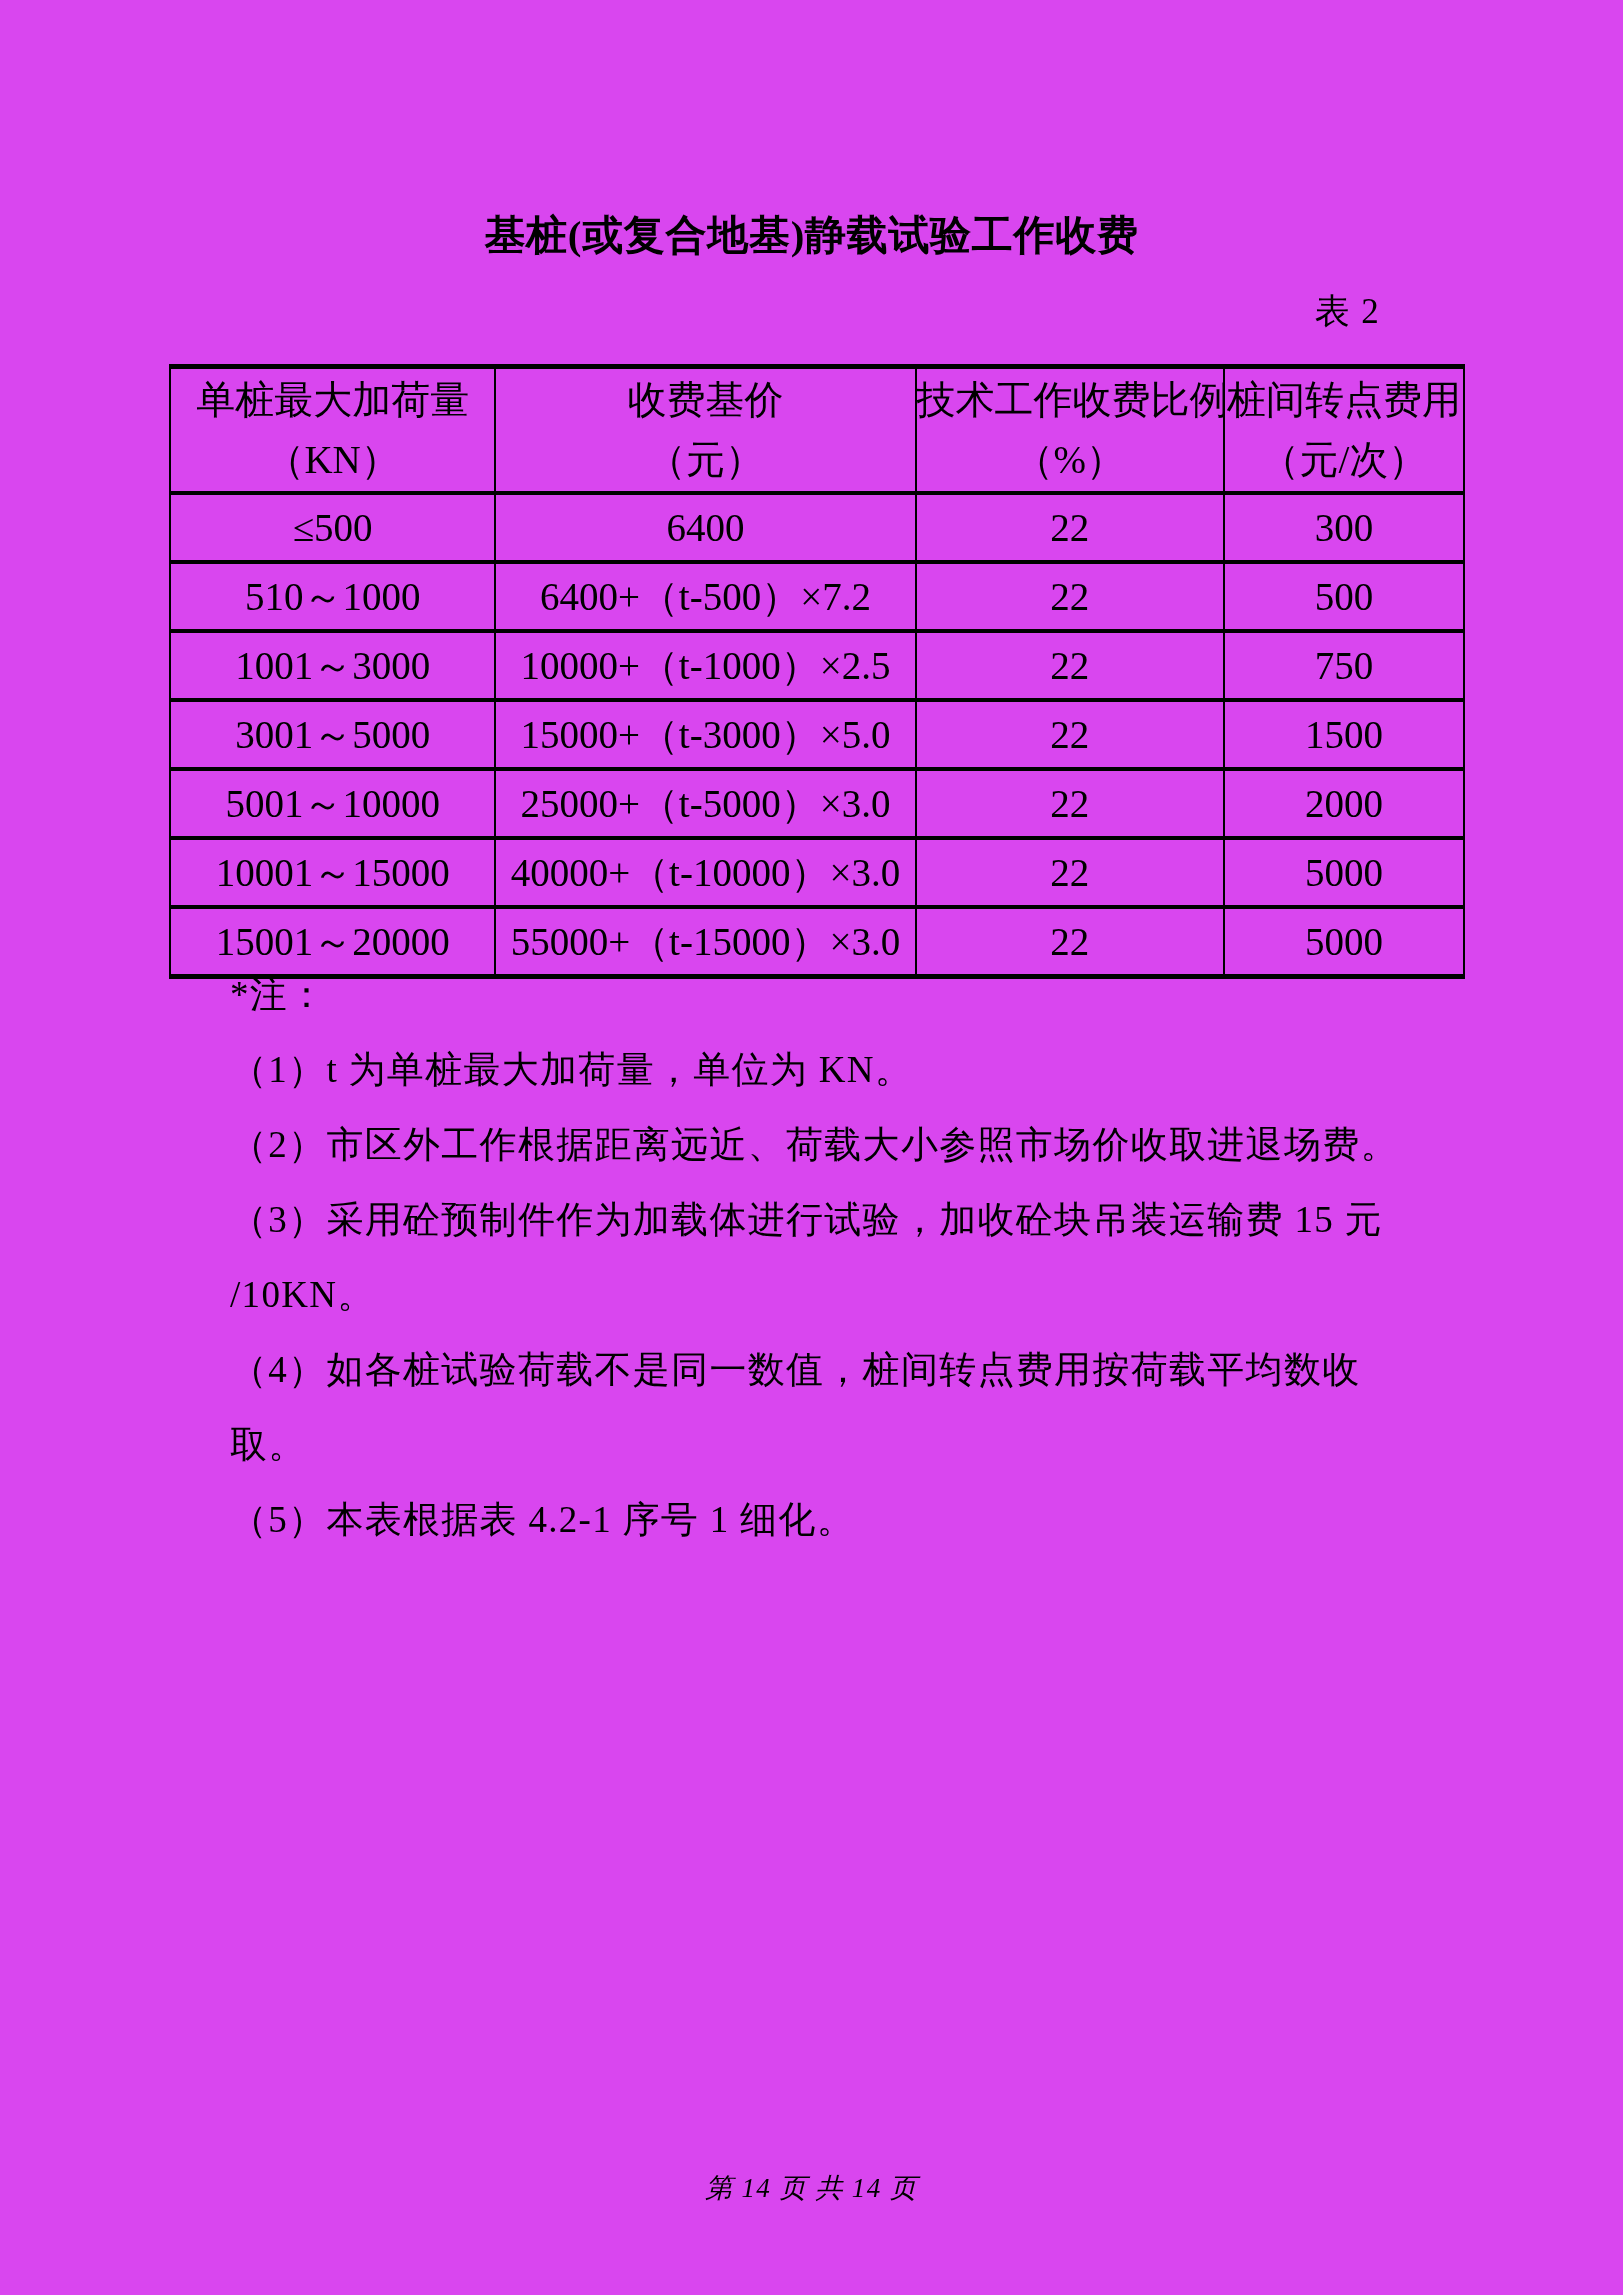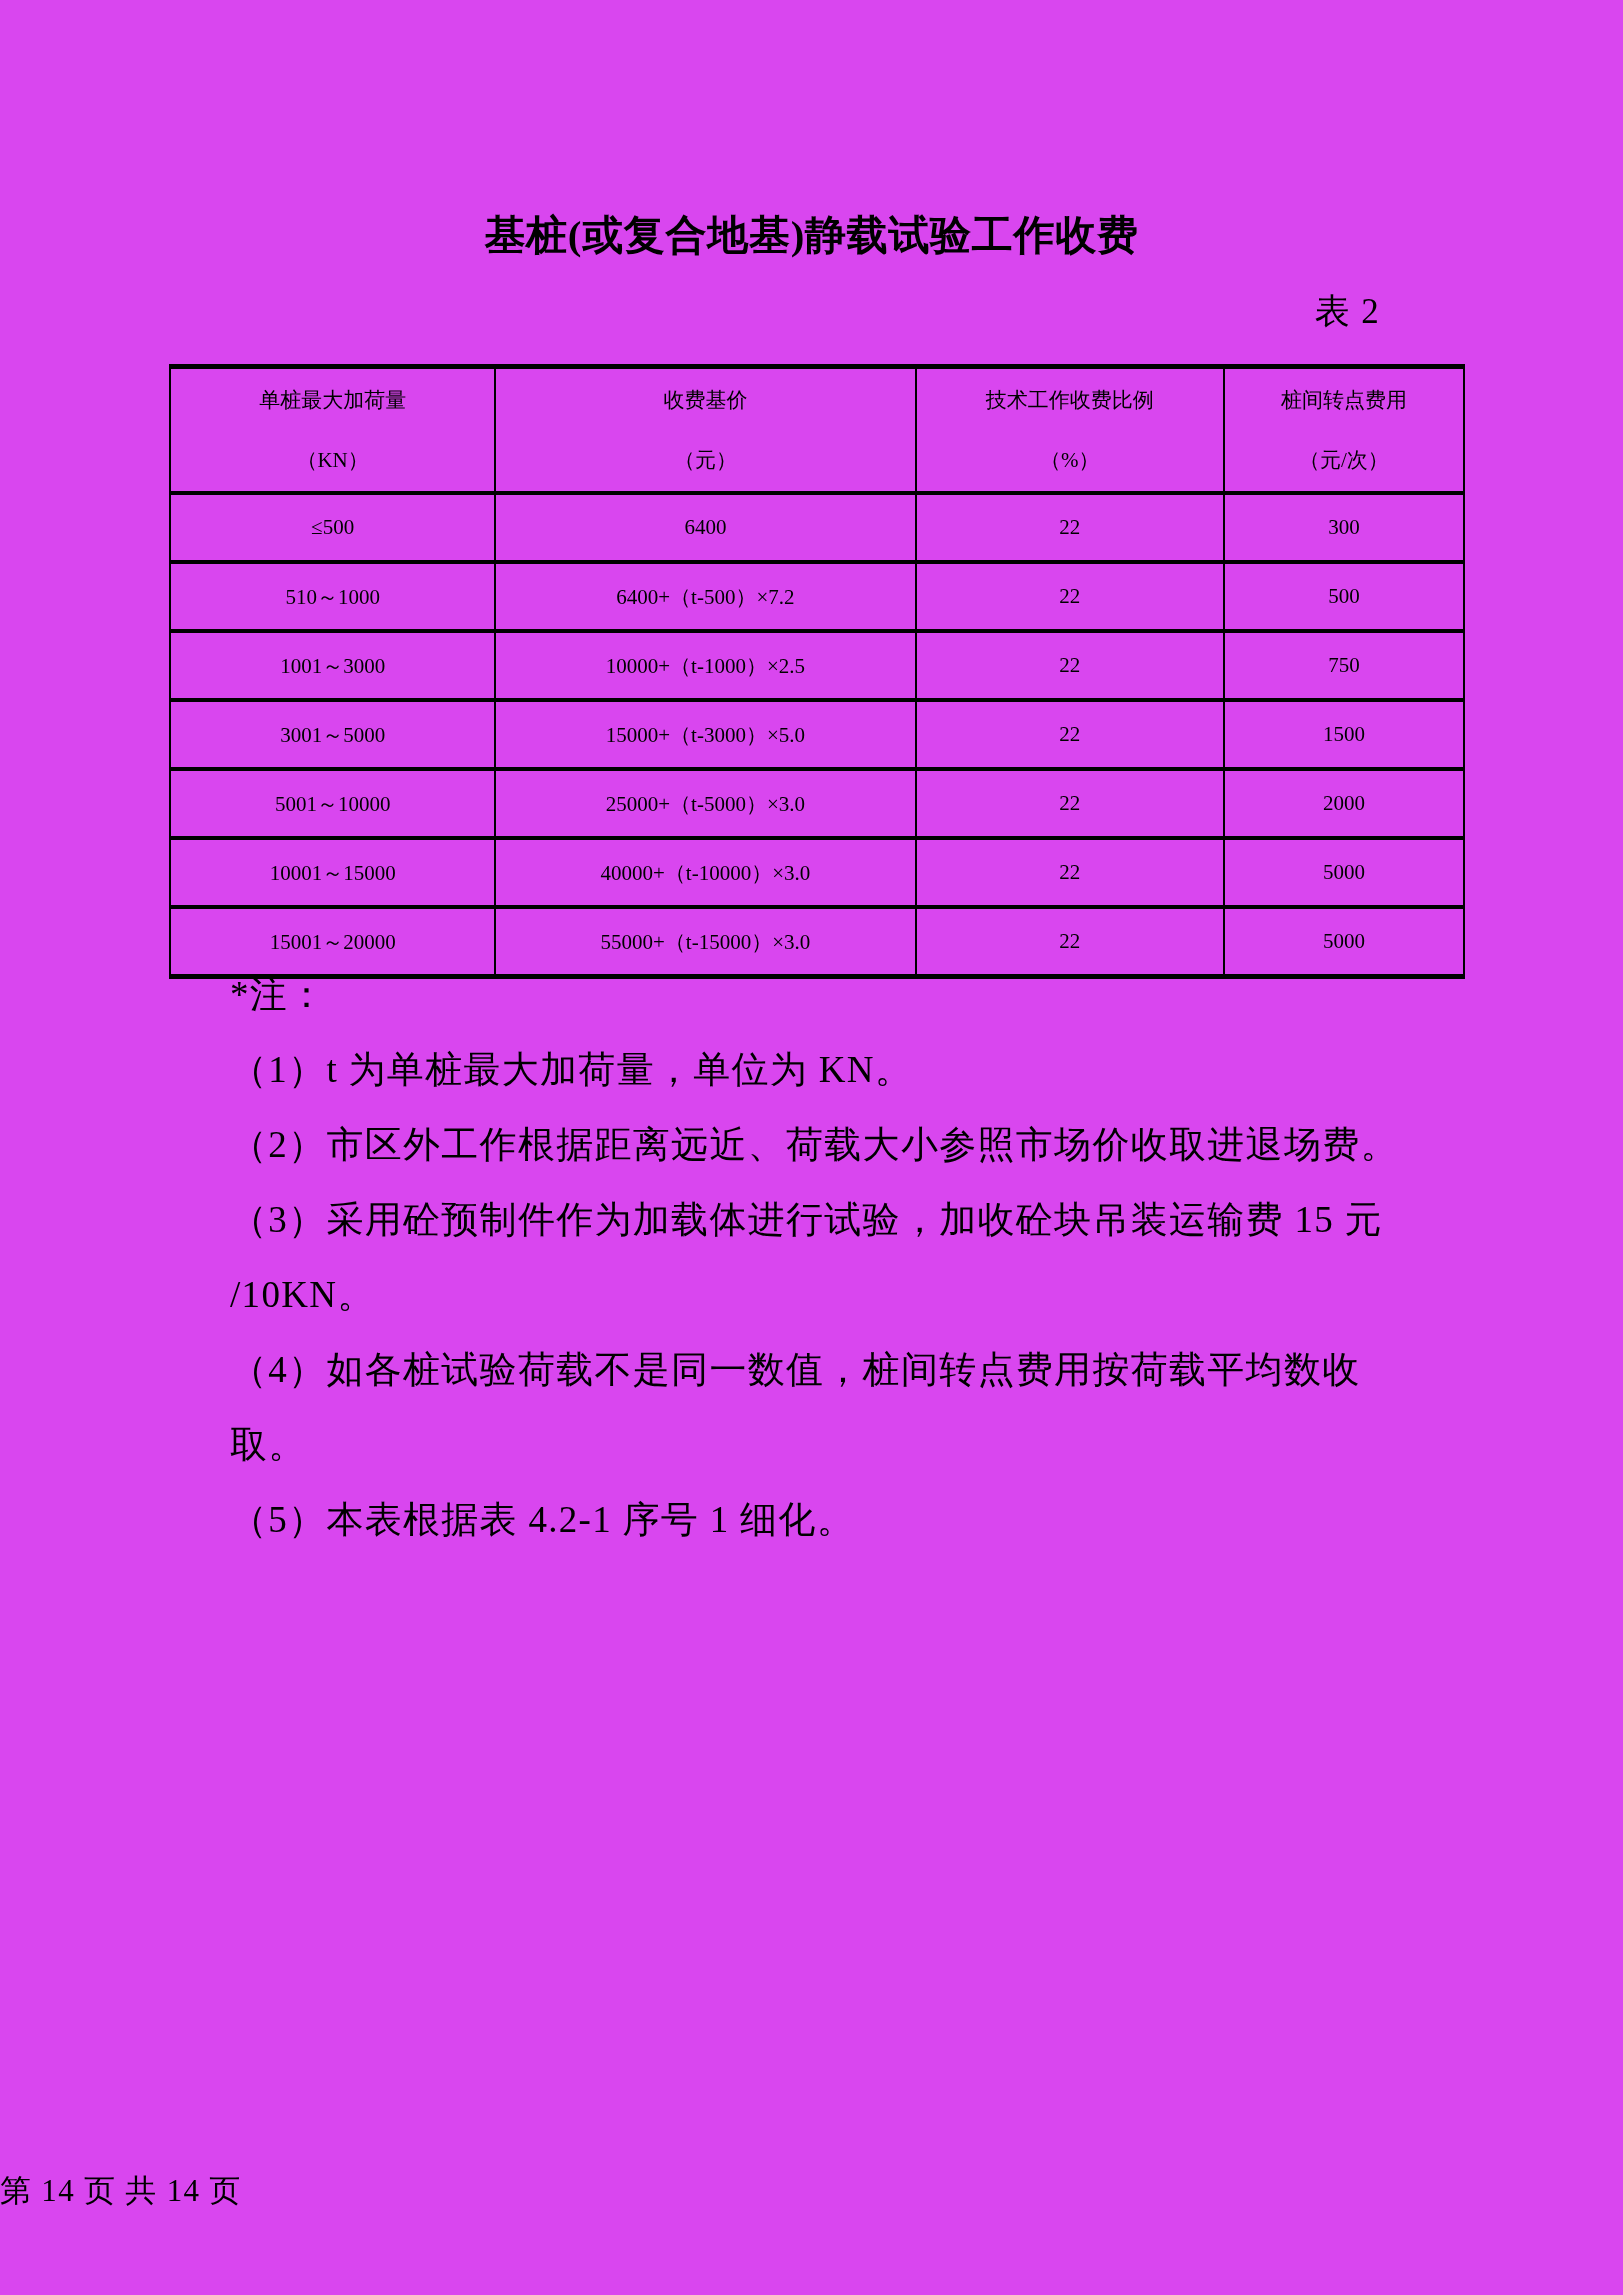--- a/index.html
+++ b/index.html
@@ -52,21 +52,21 @@
     border-right: 2px solid #000;
   }
   table.fee-table th,
   table.fee-table td {
     border-left: 2px solid #000;
     border-right: 2px solid #000;
     border-top: 4.6px solid #000;
     border-bottom: 4.6px solid #000;
     text-align: center;
     vertical-align: middle;
-    font-size: 21px;
+    font-size: 39px;
     font-weight: normal;
     padding: 0;
     overflow: hidden;
     white-space: nowrap;
   }
   table.fee-table thead th {
     height: 122px;
   }
   table.fee-table tbody td {
     height: 65px;
@@ -87,23 +87,25 @@
   .note-line {
     height: 75px;
     line-height: 75px;
     white-space: nowrap;
   }
   .page-footer {
     position: absolute;
     top: 2170px;
     left: 0;
     width: 100%;
-    font-size: 31px;
+    text-align: center;
+    font-size: 27px;
     letter-spacing: 1.3px;
     white-space: nowrap;
+    font-style: italic;
   }
 </style>
 </head>
 <body>
 
 <div class="page">
 
   <div class="doc-title">基桩(或复合地基)静载试验工作收费</div>
 
   <div class="table-label">表 2</div>

